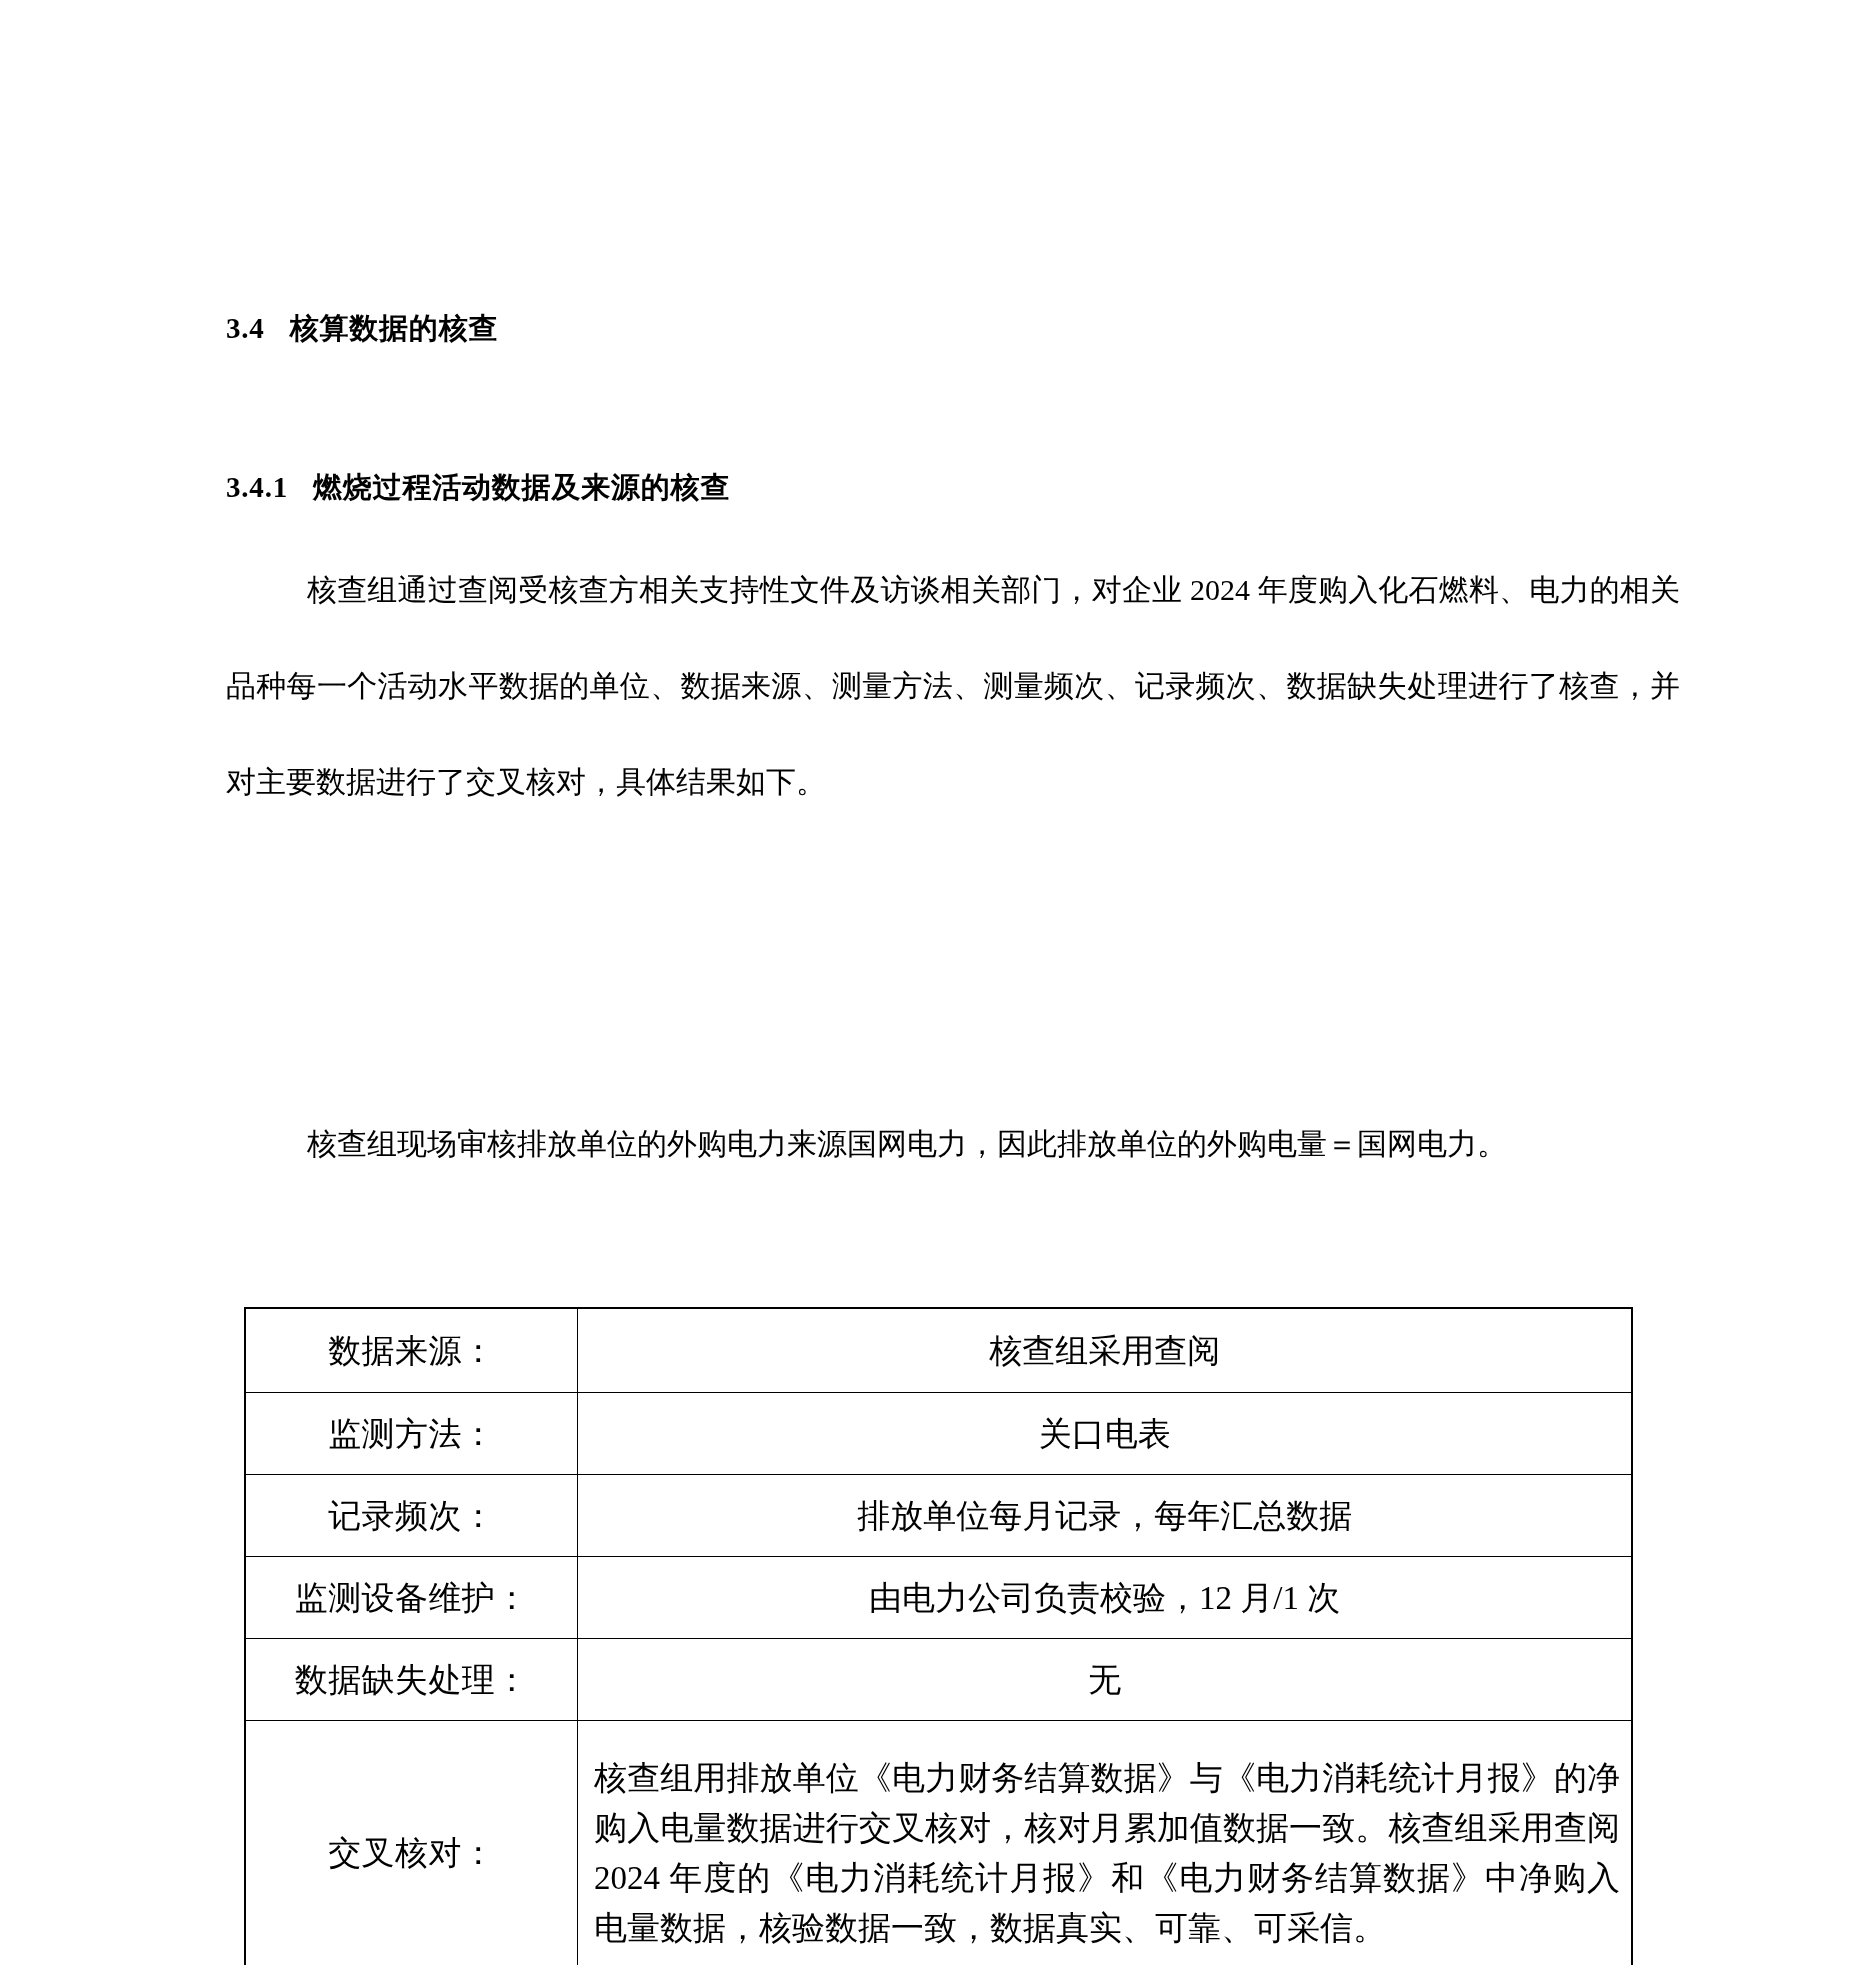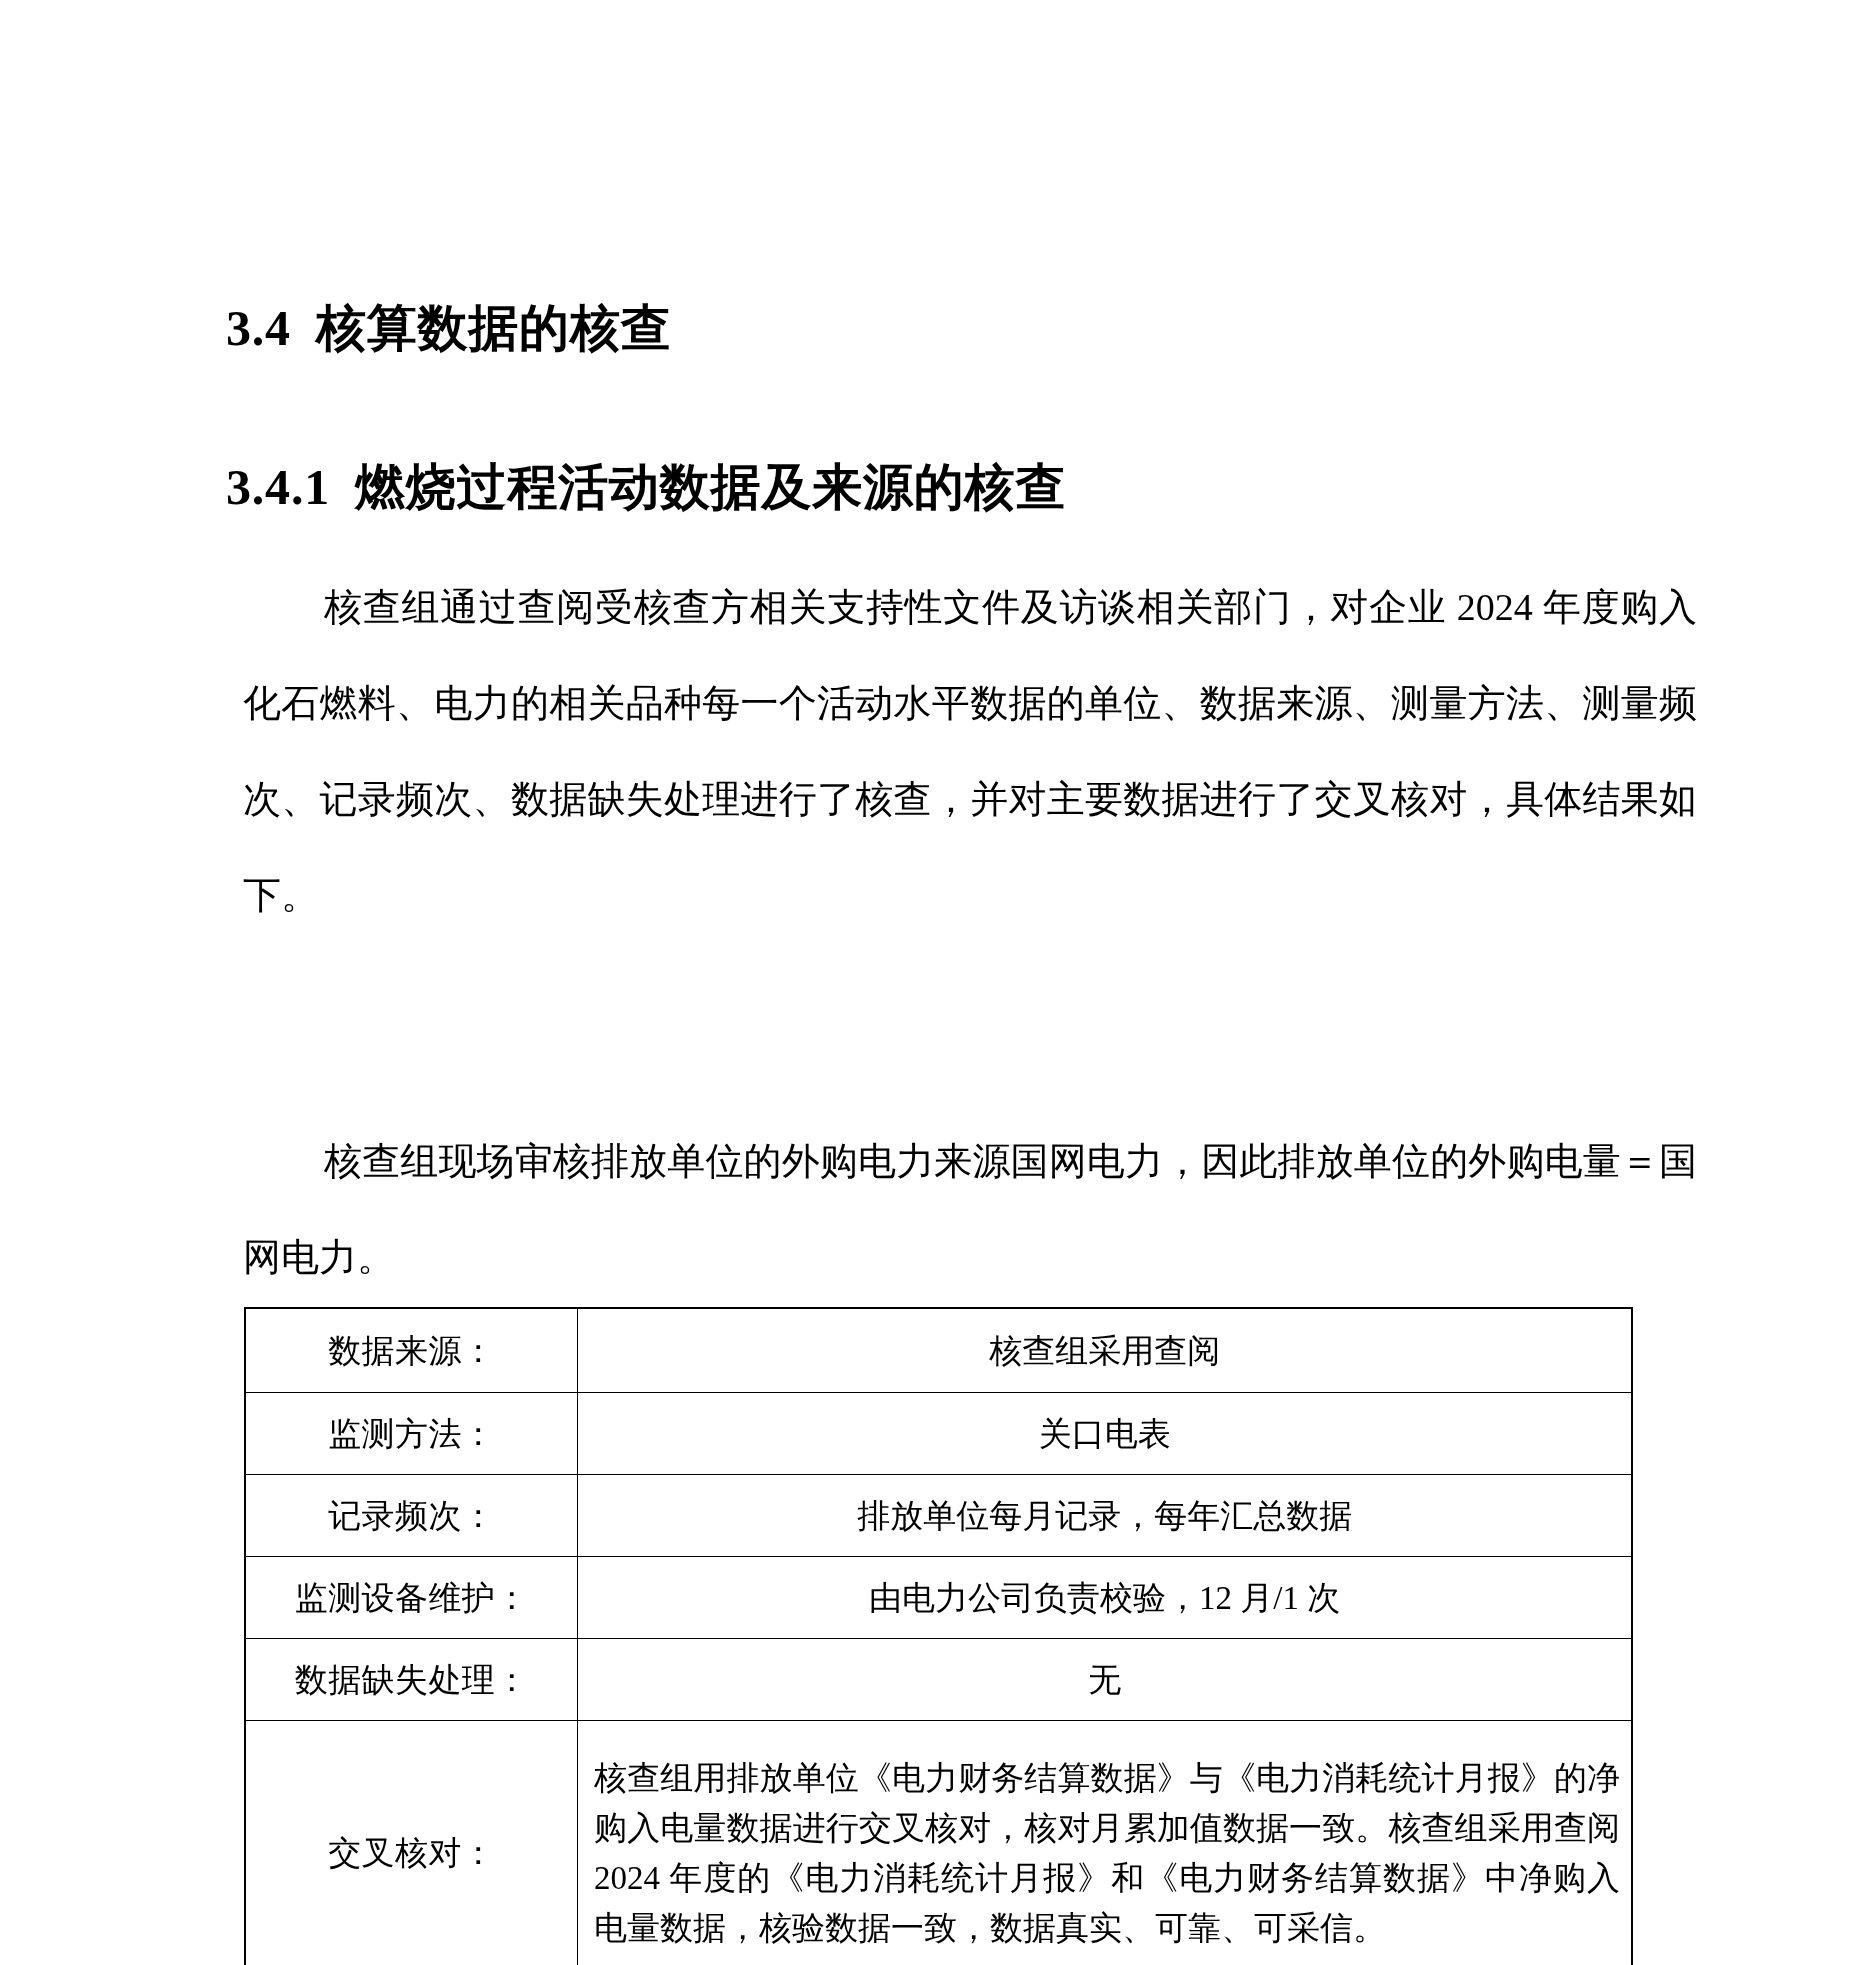--- a/index.html
+++ b/index.html
@@ -7,33 +7,33 @@
     position:relative;
     width:1872px;height:2647px;
     background:#ffffff;
     font-family:"Liberation Serif","DejaVu Serif",serif;
     color:#000;
     overflow:hidden;
   }
   
   .hd{
     position:absolute;left:226px;
-    font-size:50px;font-weight:bold;line-height:59px;
+    font-size:29px;font-weight:bold;line-height:59px;
     white-space:nowrap;letter-spacing:0.8px;
   }
   .hd .num{margin-right:25px;}
   #h1{top:299px;}
   #h2{top:451px;margin-top:7px;}
   #h3{top:992px;}
   
   .para{
     position:absolute;left:226px;width:1454px;
-    font-size:38px;line-height:96px;
+    font-size:30px;line-height:96px;
     text-align:justify;text-justify:inter-ideograph;
-    text-indent:81px;margin:17px;
+    text-indent:81px;margin:0;
   }
   #p1{top:542px;}
   #p2{top:1096px;}
   
   .vtable{
     position:absolute;left:244px;top:1307px;width:1389px;
     border-collapse:collapse;table-layout:fixed;
     font-size:33px;line-height:50px;
   }
   .vtable td{border:1.6px solid #000;}

